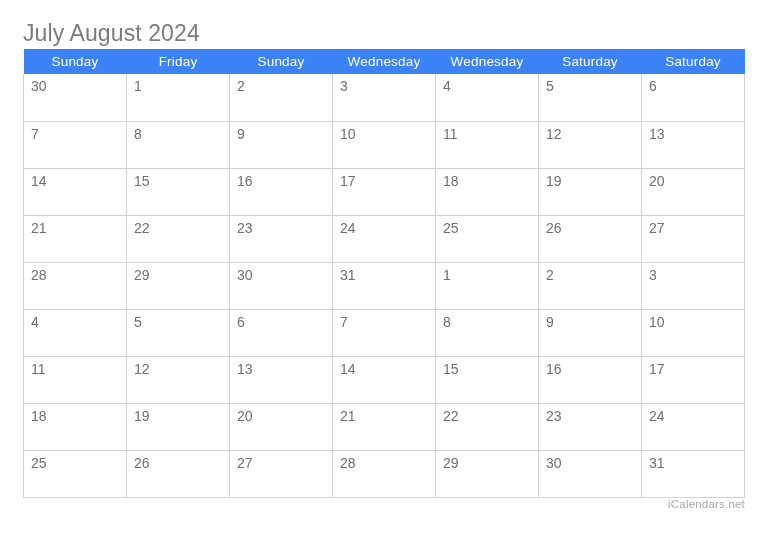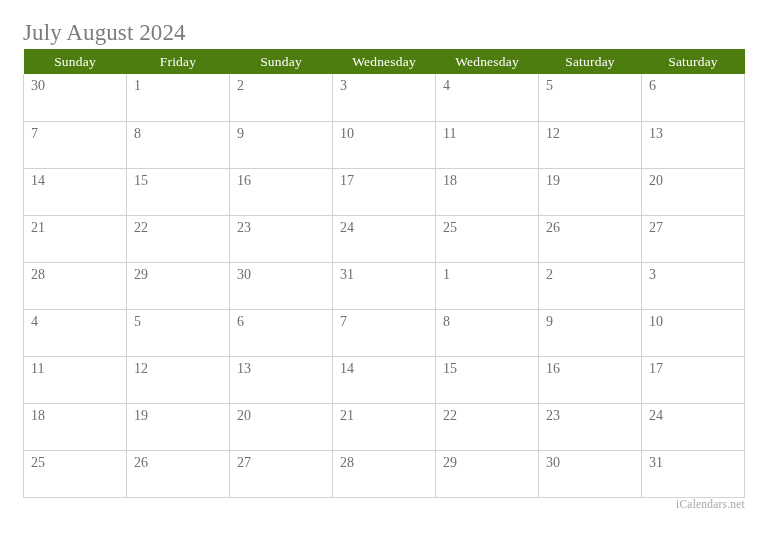--- a/index.html
+++ b/index.html
@@ -12,21 +12,20 @@
     background: #ffffff;
     font-family: "Liberation Sans", sans-serif;
     overflow: hidden;
   }
 
   .page {
     position: relative;
     width: 768px;
     height: 543px;
     box-sizing: border-box;
-    font-family: Liberation Serif, serif;
   }
 
   .cal-title {
     position: absolute;
     left: 23px;
     top: 20px;
     font-size: 23px;
     line-height: 26px;
     color: #7c7c7c;
     font-weight: normal;
@@ -41,21 +40,21 @@
     width: 722px;
   }
 
   table.calendar {
     border-collapse: collapse;
     table-layout: fixed;
     width: 722px;
   }
 
   table.calendar th {
-    background: #4d7c0f;
+    background: #3b82f6;
     color: #ffffff;
     font-size: 13.5px;
     font-weight: normal;
     height: 25px;
     text-align: center;
     padding: 0;
     border: none;
     letter-spacing: 0.2px;
   }
 

